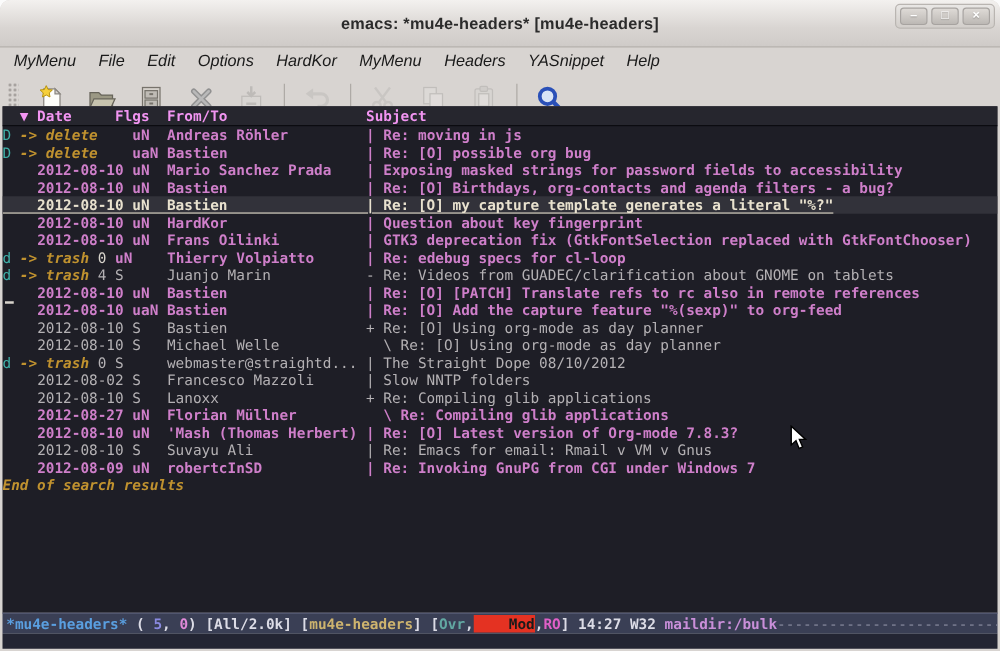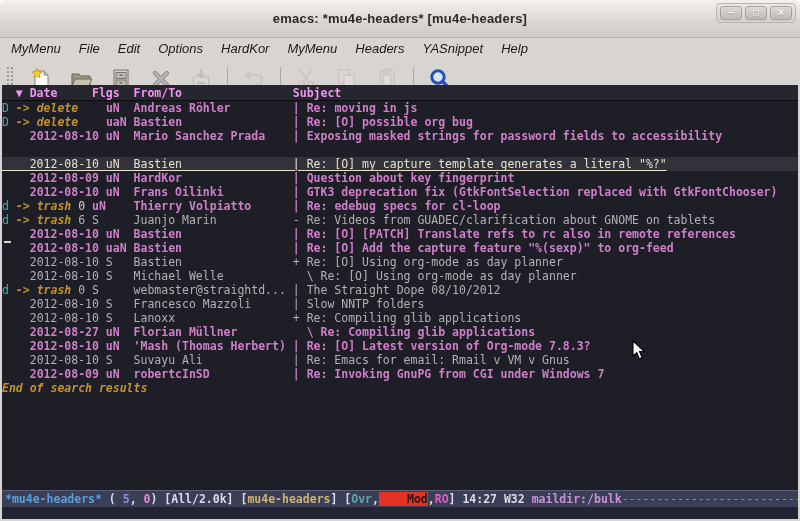--- a/index.html
+++ b/index.html
@@ -38,21 +38,21 @@
     padding:0 2px 2px 2px;background:var(--chrome);display:flex;flex-direction:column;}
   .buffer{position:relative;flex:1;background:var(--bg);overflow:hidden;
     font-family:"DejaVu Sans Mono", monospace;font-size:11.5px;}
   .header-line{height:16px;line-height:16px;white-space:pre;overflow:hidden;
     background:var(--bg-header);color:var(--header-text);font-weight:bold;border-bottom:1px solid #0b0b10;}
   .hrow{height:14px;line-height:14px;white-space:pre;overflow:hidden;}
   .hrow.hl{background:var(--bg-hl);}
   .hrow.hl span{text-decoration:underline;text-underline-offset:2px;text-decoration-thickness:1px;}
   .sg-u{color:var(--row-unread);font-weight:bold;}
   .sg-r{color:var(--row-read);}
-  .sg-h{color:var(--hl-text);font-weight:normal;}
+  .sg-h{color:var(--hl-text);font-weight:bold;}
   .sg-m{color:var(--mark);}
   .sg-a{color:var(--action);font-weight:bold;font-style:italic;}
   .sg-w{color:#d8d4cc;}
   .sg-p{color:var(--row-read);}
   .sg-e{color:var(--action);font-style:italic;font-weight:bold;}
   .point-cursor{position:absolute;left:2px;width:7px;height:2px;background:#d8d4cc;}
   
   .modeline{height:17px;line-height:16px;white-space:pre;overflow:hidden;
     background:var(--ml-bg);border-top:1px solid #5a5f78;
     font-family:"DejaVu Sans Mono", monospace;font-size:11.5px;font-weight:bold;padding-left:3px;}
@@ -170,32 +170,32 @@
       </span>
     </div>
 
   <div class="frame-body">
     <div class="buffer">
       <div class="header-line"><span class="sg-hd">  ▼ Date     Flgs  From/To                Subject</span></div>
       <div id="rows-container">
           <div class="hrow"><span class="sg-m">D </span><span class="sg-a">-&gt; delete</span><span class="sg-p">    </span><span class="sg-u">uN</span><span class="sg-p">  </span><span class="sg-u">Andreas Röhler         | Re: moving in js</span></div>
           <div class="hrow"><span class="sg-m">D </span><span class="sg-a">-&gt; delete</span><span class="sg-p">    </span><span class="sg-u">uaN</span><span class="sg-p"> </span><span class="sg-u">Bastien                | Re: [O] possible org bug</span></div>
           <div class="hrow"><span class="sg-p">    </span><span class="sg-u">2012-08-10 uN  Mario Sanchez Prada    | Exposing masked strings for password fields to accessibility</span></div>
-          <div class="hrow"><span class="sg-p">    </span></div>
+          <div class="hrow"><span class="sg-p">    </span><span class="sg-u">2012-08-10 uN  Bastien                | Re: [O] Birthdays, org-contacts and agenda filters - a bug?</span></div>
           <div class="hrow hl"><span class="sg-h">    2012-08-10 uN  Bastien                | Re: [O] my capture template generates a literal "%?"</span></div>
-          <div class="hrow"><span class="sg-p">    </span><span class="sg-u">2012-08-09 uN  HardKor                | Question about key fingerprint</span></div>
+          <div class="hrow"><span class="sg-p">    </span><span class="sg-u">2012-08-10 uN  HardKor                | Question about key fingerprint</span></div>
           <div class="hrow"><span class="sg-p">    </span><span class="sg-u">2012-08-10 uN  Frans Oilinki          | GTK3 deprecation fix (GtkFontSelection replaced with GtkFontChooser)</span></div>
           <div class="hrow"><span class="sg-m">d </span><span class="sg-a">-&gt; trash</span><span class="sg-w"> 0 </span><span class="sg-u">uN</span><span class="sg-p">    </span><span class="sg-u">Thierry Volpiatto      | Re: edebug specs for cl-loop</span></div>
-          <div class="hrow"><span class="sg-m">d </span><span class="sg-a">-&gt; trash</span><span class="sg-r"> 6 S     Juanjo Marin           - Re: Videos from GUADEC/clarification about GNOME on tablets</span></div>
+          <div class="hrow"><span class="sg-m">d </span><span class="sg-a">-&gt; trash</span><span class="sg-r"> 4 S     Juanjo Marin           - Re: Videos from GUADEC/clarification about GNOME on tablets</span></div>
           <div class="hrow"><span class="sg-p">    </span><span class="sg-u">2012-08-10 uN  Bastien                | Re: [O] [PATCH] Translate refs to rc also in remote references</span></div>
           <div class="hrow"><span class="sg-p">    </span><span class="sg-u">2012-08-10 uaN Bastien                | Re: [O] Add the capture feature "%(sexp)" to org-feed</span></div>
           <div class="hrow"><span class="sg-p">    </span><span class="sg-r">2012-08-10 S   Bastien                + Re: [O] Using org-mode as day planner</span></div>
           <div class="hrow"><span class="sg-p">    </span><span class="sg-r">2012-08-10 S   Michael Welle            \ Re: [O] Using org-mode as day planner</span></div>
           <div class="hrow"><span class="sg-m">d </span><span class="sg-a">-&gt; trash</span><span class="sg-r"> 0 S     webmaster@straightd... | The Straight Dope 08/10/2012</span></div>
-          <div class="hrow"><span class="sg-p">    </span><span class="sg-r">2012-08-10 S   Francesco Mazzoli      | Slow NNTP folders</span></div>
+          <div class="hrow"><span class="sg-p">    </span><span class="sg-r">2012-08-02 S   Francesco Mazzoli      | Slow NNTP folders</span></div>
           <div class="hrow"><span class="sg-p">    </span><span class="sg-r">2012-08-10 S   Lanoxx                 + Re: Compiling glib applications</span></div>
           <div class="hrow"><span class="sg-p">    </span><span class="sg-u">2012-08-27 uN  Florian Müllner          \ Re: Compiling glib applications</span></div>
           <div class="hrow"><span class="sg-p">    </span><span class="sg-u">2012-08-10 uN  'Mash (Thomas Herbert) | Re: [O] Latest version of Org-mode 7.8.3?</span></div>
           <div class="hrow"><span class="sg-p">    </span><span class="sg-r">2012-08-10 S   Suvayu Ali             | Re: Emacs for email: Rmail v VM v Gnus</span></div>
           <div class="hrow"><span class="sg-p">    </span><span class="sg-u">2012-08-09 uN  robertcInSD            | Re: Invoking GnuPG from CGI under Windows 7</span></div>
         </div>
       <div class="hrow"><span class="sg-e">End of search results</span></div>
       <div class="point-cursor" style="top:156px;"></div>
     </div>
     <div class="modeline"><span class="ml-b">*mu4e-headers*</span><span class="ml-wt"> ( </span><span class="ml-n5">5</span><span class="ml-wt">, </span><span class="ml-n0">0</span><span class="ml-wt">) [All/2.0k] [</span><span class="ml-k">mu4e-headers</span><span class="ml-wt">] [</span><span class="ml-o">Ovr</span><span class="ml-wt">,</span><span class="ml-mod">Mod</span><span class="ml-wt">,</span><span class="ml-ro">RO</span><span class="ml-wt">] 14:27 W32 </span><span class="ml-md">maildir:/bulk</span><span class="ml-dash">--------------------------------------------</span></div>

